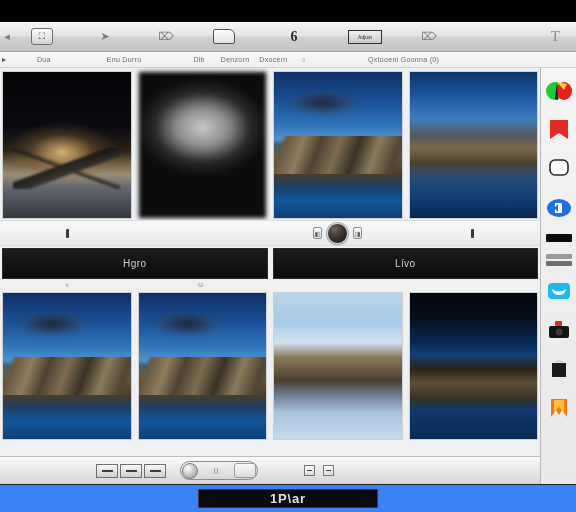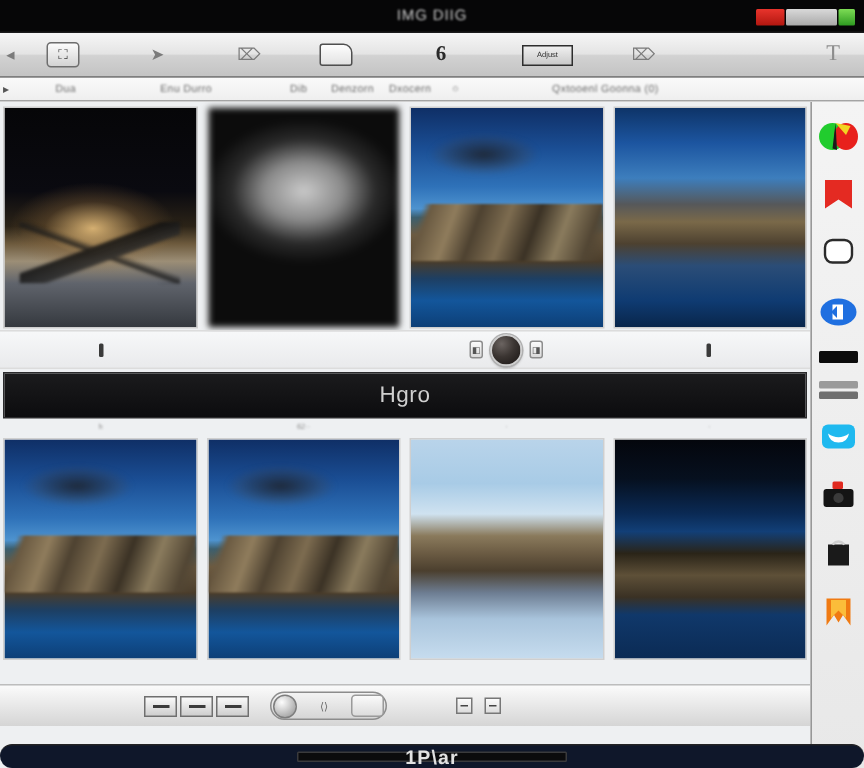--- a/index.html
+++ b/index.html
@@ -253,21 +253,21 @@
     display: flex; gap: 5px;
     padding: 2px 2px 0 2px;
   }
   .label-chip {
     flex: 1;
     height: 31px;
     background: linear-gradient(#1b1b1d,#0c0c0e);
     border: 1px solid #2b2b2d;
     display: flex; align-items: center; justify-content: center;
     color: #cfcfcf;
-    font-size: 15px;
+    font-size: 10px;
     letter-spacing: .4px;
     filter: blur(0.5px);
   }
 
   
   .captionrow {
     width: 540px; height: 10px;
     display: flex; gap: 5px; padding: 0 2px;
   }
   .caption-cell {
@@ -332,26 +332,25 @@
     border: 1px solid #777;
     background: linear-gradient(#fbfbfb,#dcdcdc);
     display: flex; align-items: center; justify-content: center;
     filter: blur(.35px);
   }
   .bb-sq i { width: 5px; height: 1px; background: #444; display: block; }
 
   
   .statusbar {
     position: absolute; left: 0; bottom: 0;
-    width: 576px; height: 16px;
-    background: #0f172a;
+    width: 576px; height: 28px;
+    background: #3b82f6;
     display: flex; align-items: center; justify-content: center;
     border-top: 1px solid #232325;
     z-index: 6;
-    border-radius: 11px;
   }
   .status-text {
     color: #e2e2e2;
     font-size: 13px;
     letter-spacing: .8px;
     filter: blur(0.5px);
     font-weight: 600;
   }
   .status-inner {
     position: absolute; left: 198px; right: 198px; top: 4px; bottom: 4px;
@@ -359,28 +358,20 @@
     background: #0b0b0d;
     border-radius: 1px;
     display: flex; align-items: center; justify-content: center;
   }
 </style>
 </head>
 <body>
 
 <div id="app">
 
-  <div class="titlebar">
-    <span class="titlebar-text">IMG DIIG</span>
-    <div class="win-controls">
-      <div class="wc wc-close"></div>
-      <div class="wc wc-mid"></div>
-      <div class="wc wc-max"></div>
-    </div>
-  </div>
 
   <div class="toolbar">
     <div class="tb-btn" style="width:14px">
       <span class="icon-plain">◂</span>
     </div>
     <div class="tb-btn" style="width:56px">
       <span class="icon-box">⛶</span>
     </div>
     <div class="tb-btn" style="width:70px">
       <span class="icon-plain">➤</span>
@@ -437,20 +428,21 @@
           <span class="jog-side">◨</span>
         </div>
       </div>
       <div class="ts-cell">
         <span class="ts-dot"></span>
       </div>
     </div>
 
     <div class="labelbar">
       <div class="label-chip">Hgro</div>
+      <div class="label-chip">Lívo</div>
     </div>
 
     <div class="captionrow">
       <div class="caption-cell">h</div>
       <div class="caption-cell">62··</div>
       <div class="caption-cell">·</div>
       <div class="caption-cell">·</div>
     </div>
 
     <div class="row row-bot">

